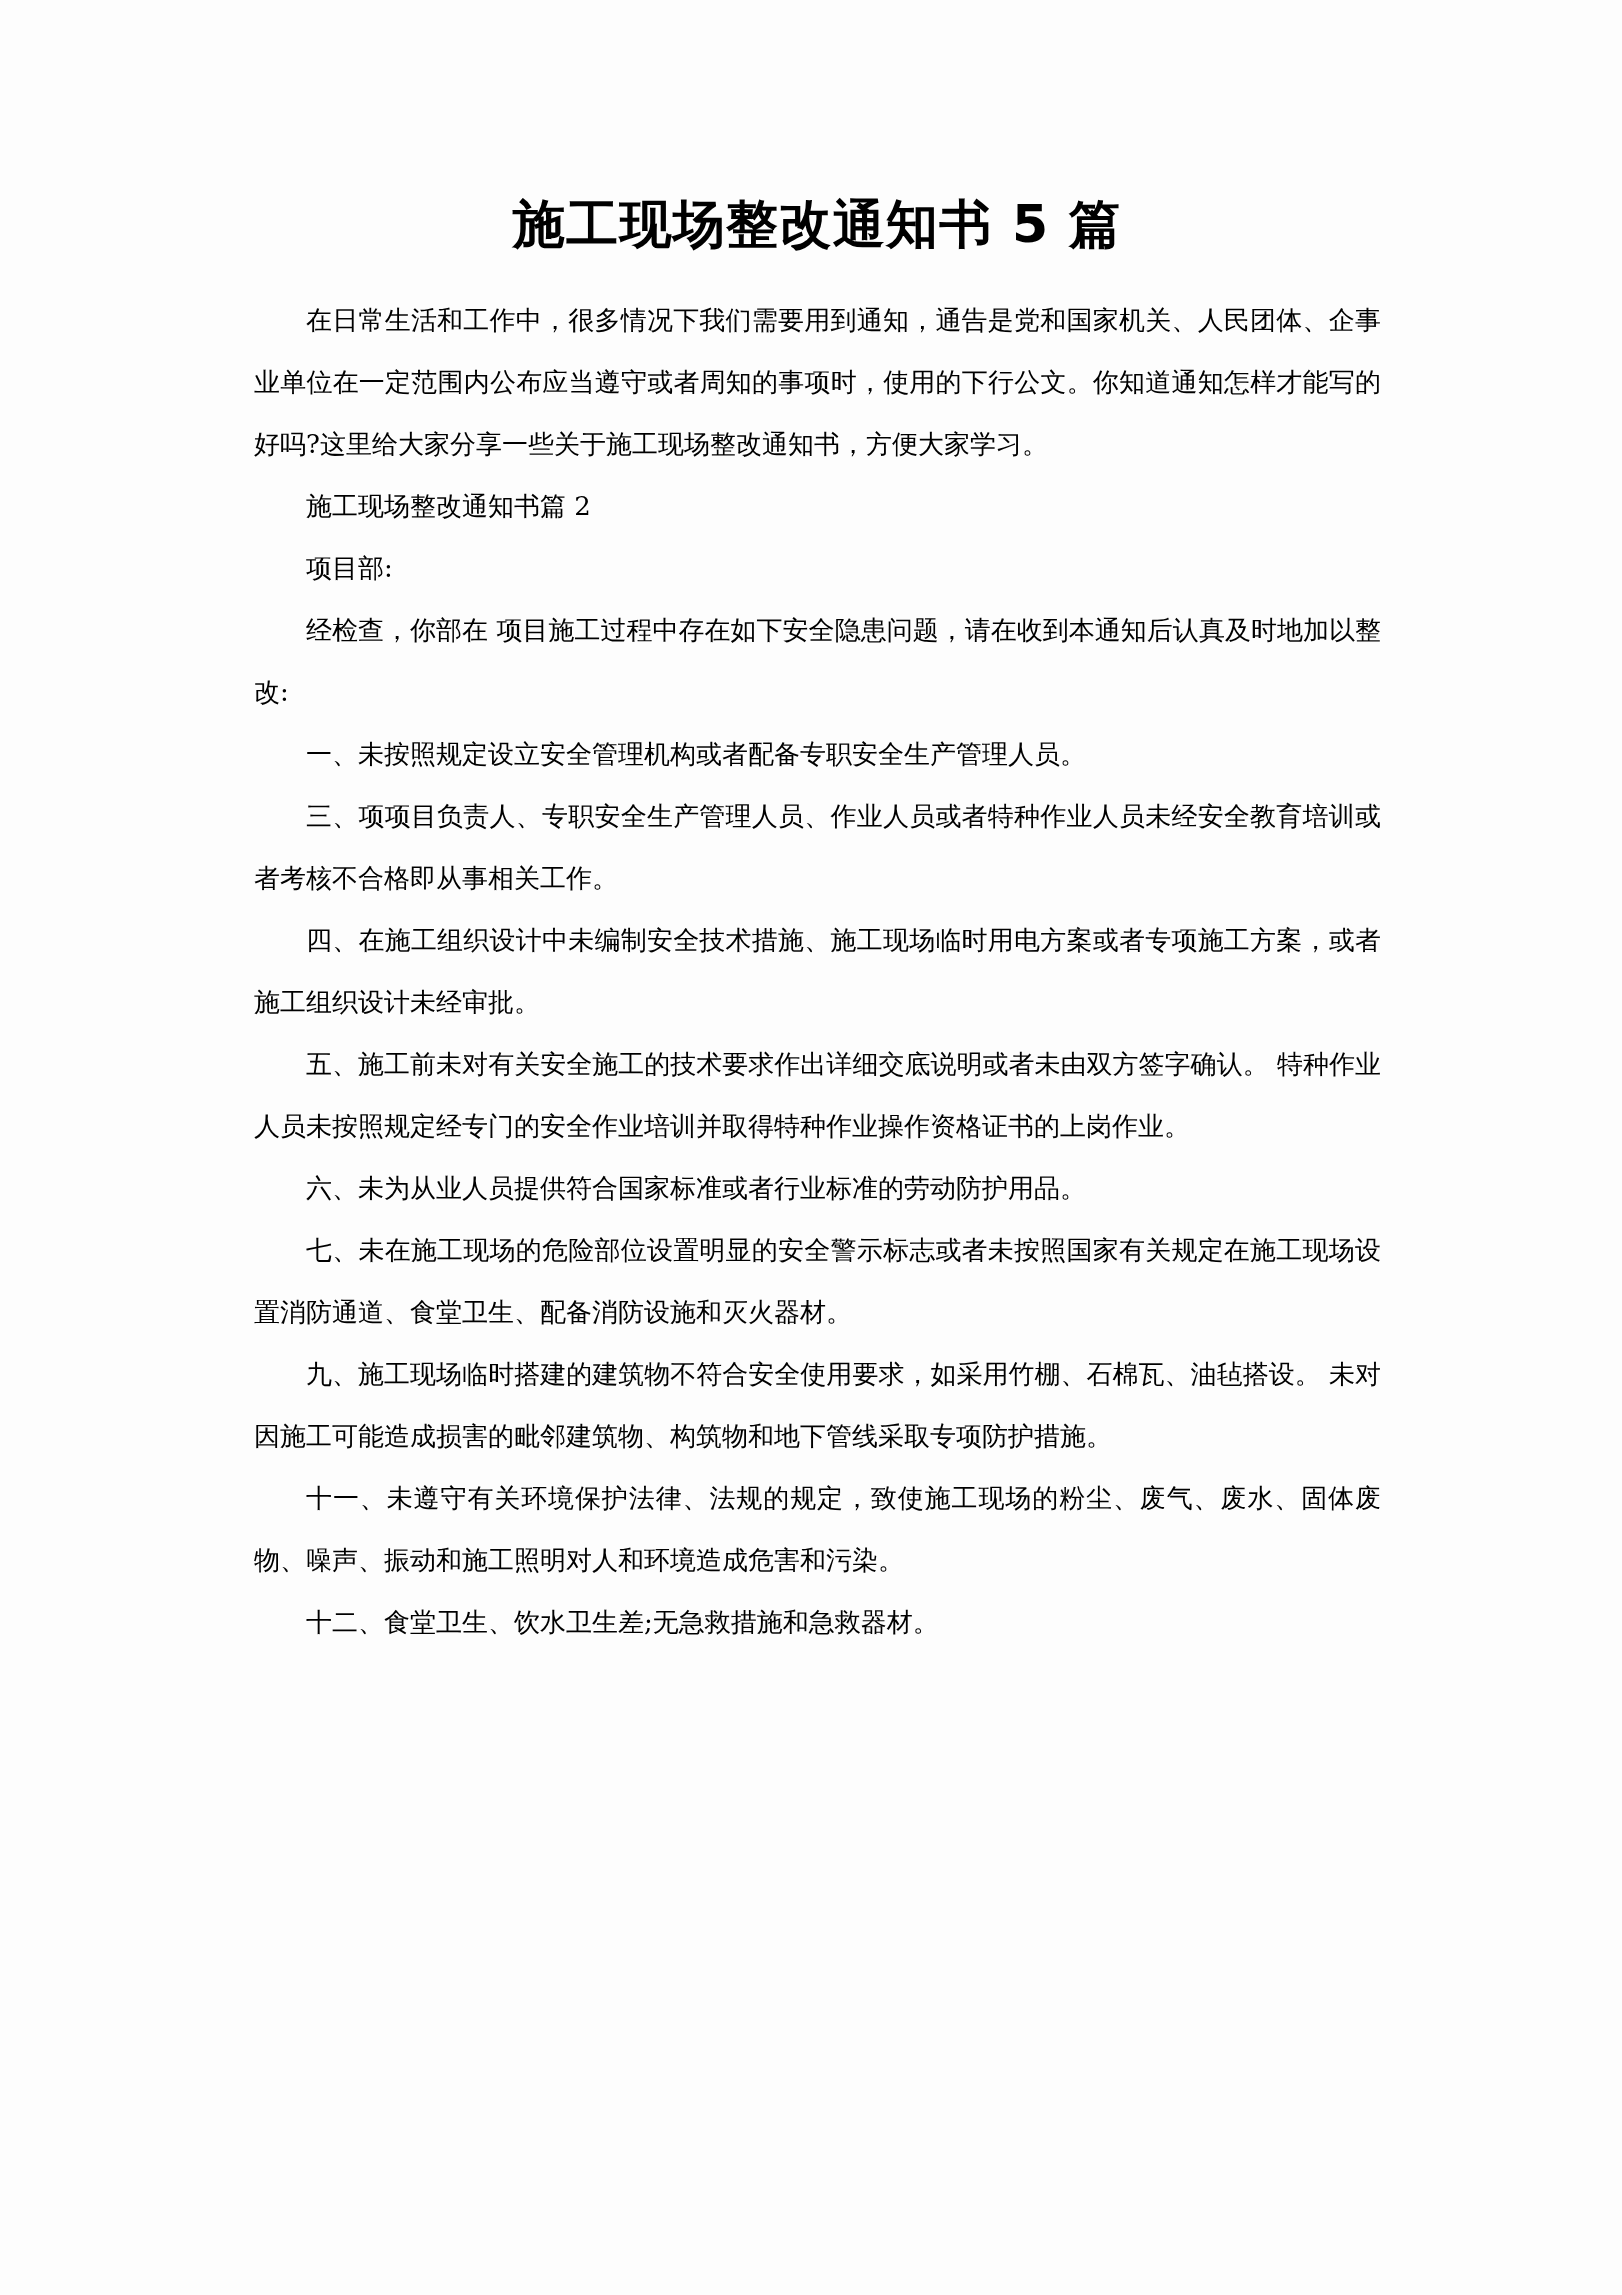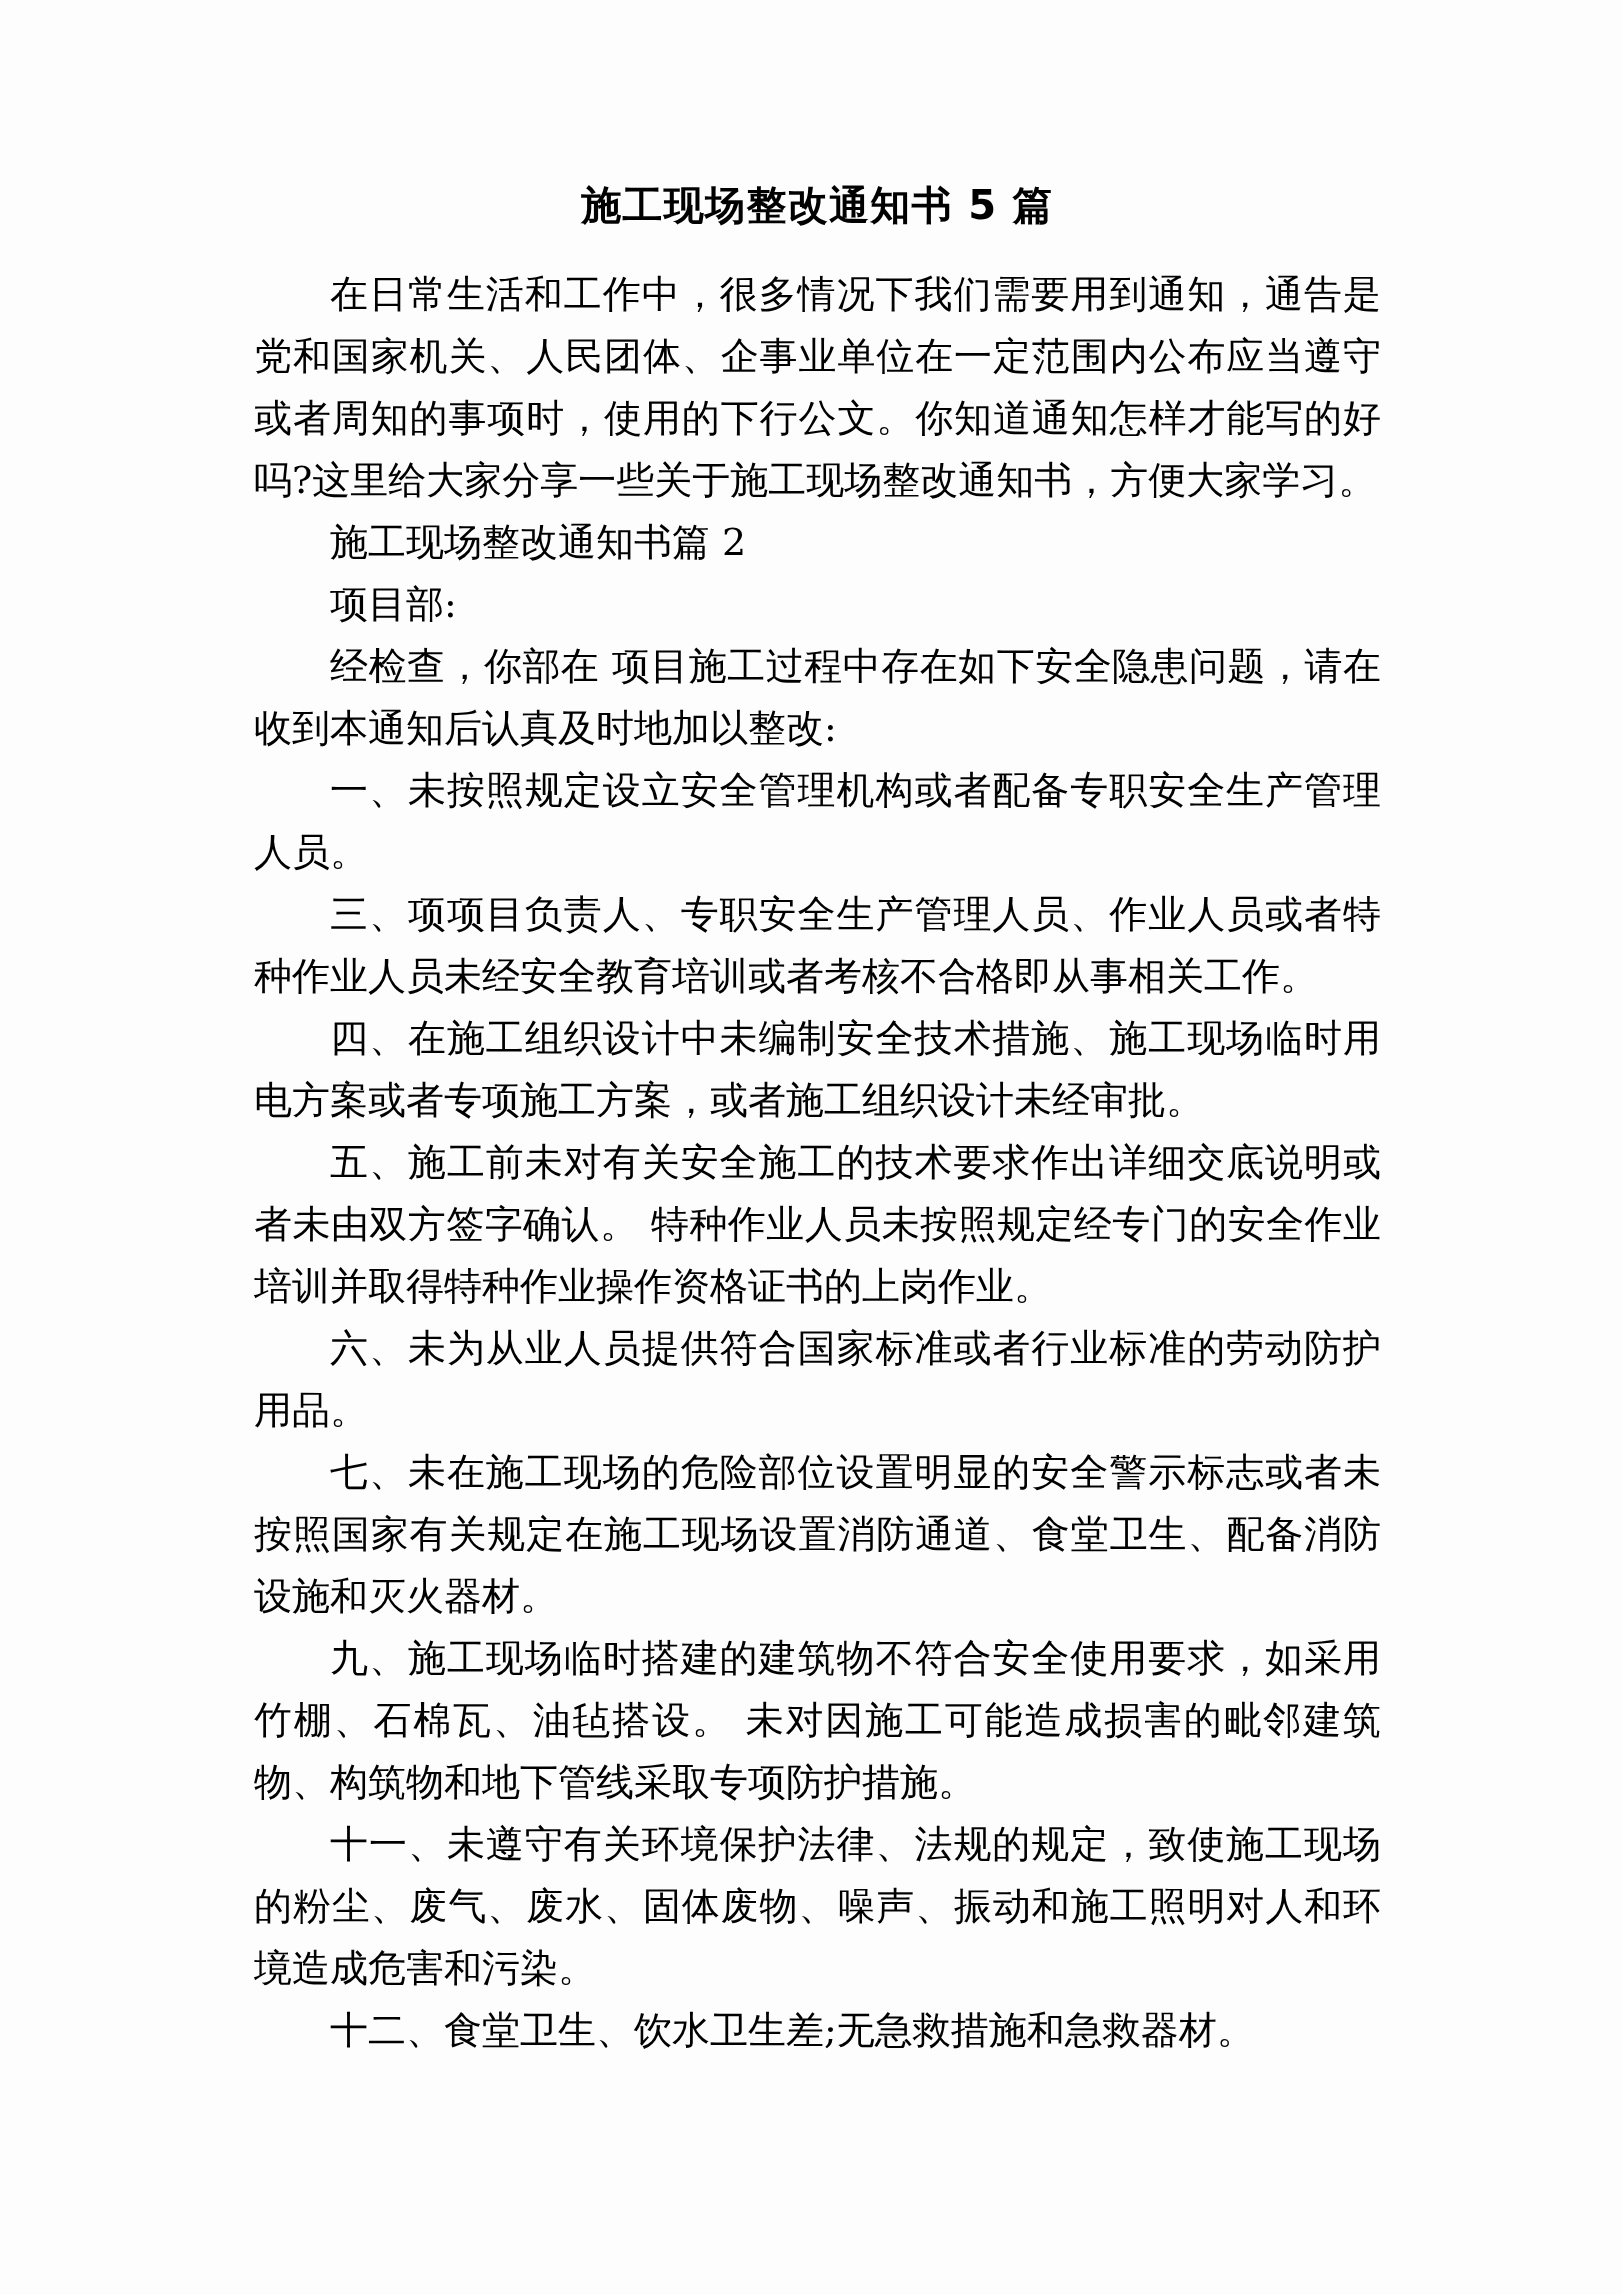--- a/index.html
+++ b/index.html
@@ -25,34 +25,34 @@
   }
   .content {
     position: absolute;
     left: 254px;
     top: 0;
     width: 1127px;
   }
   .doc-title {
     font-family: "DejaVu Sans", "Liberation Sans", sans-serif;
     font-weight: bold;
-    font-size: 40px;
+    font-size: 52px;
     line-height: 1.18;
     text-align: center;
     letter-spacing: 1.3px;
-    margin: 0;
+    margin: 12px;
     padding-top: 182px;
     white-space: nowrap;
   }
   .body-block {
     margin-top: 34px;
   }
   p.para {
     margin: 0;
-    font-size: 38px;
+    font-size: 26px;
     line-height: 62px;
     text-align: justify;
     text-justify: inter-character;
     letter-spacing: 0px;
     word-break: break-all;
   }
   p.indent {
     text-indent: 2em;
   }
 </style>

